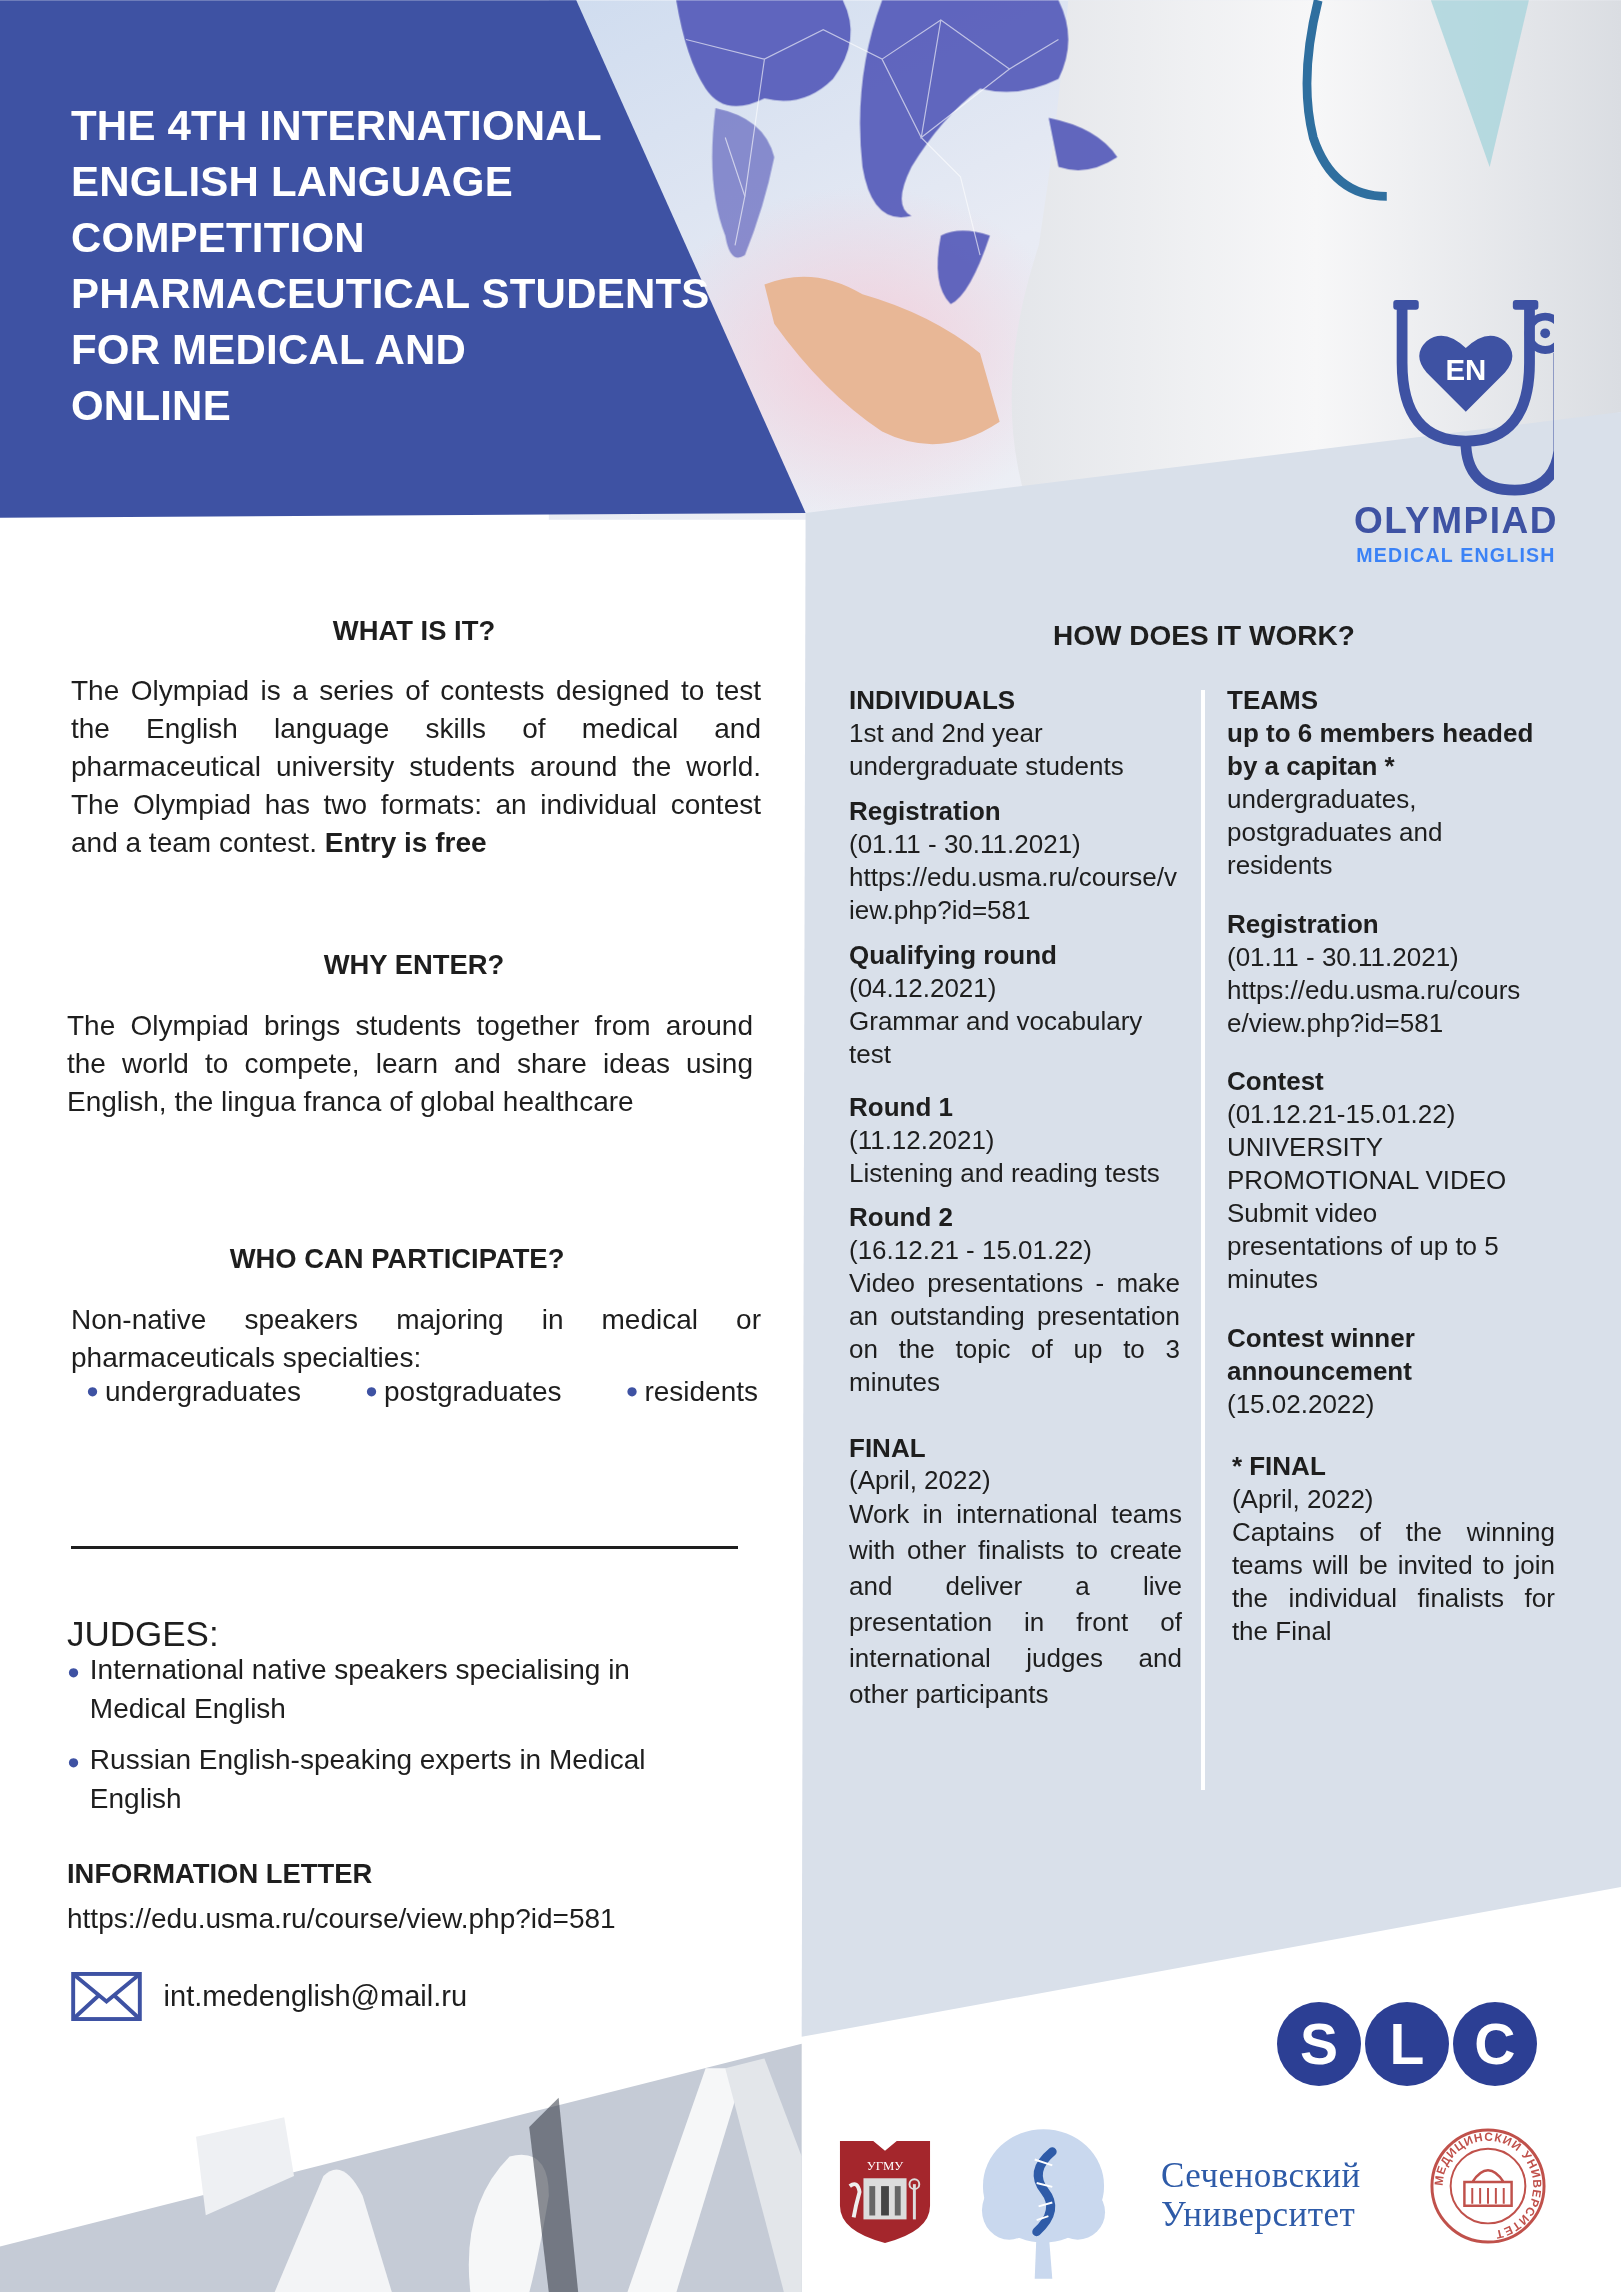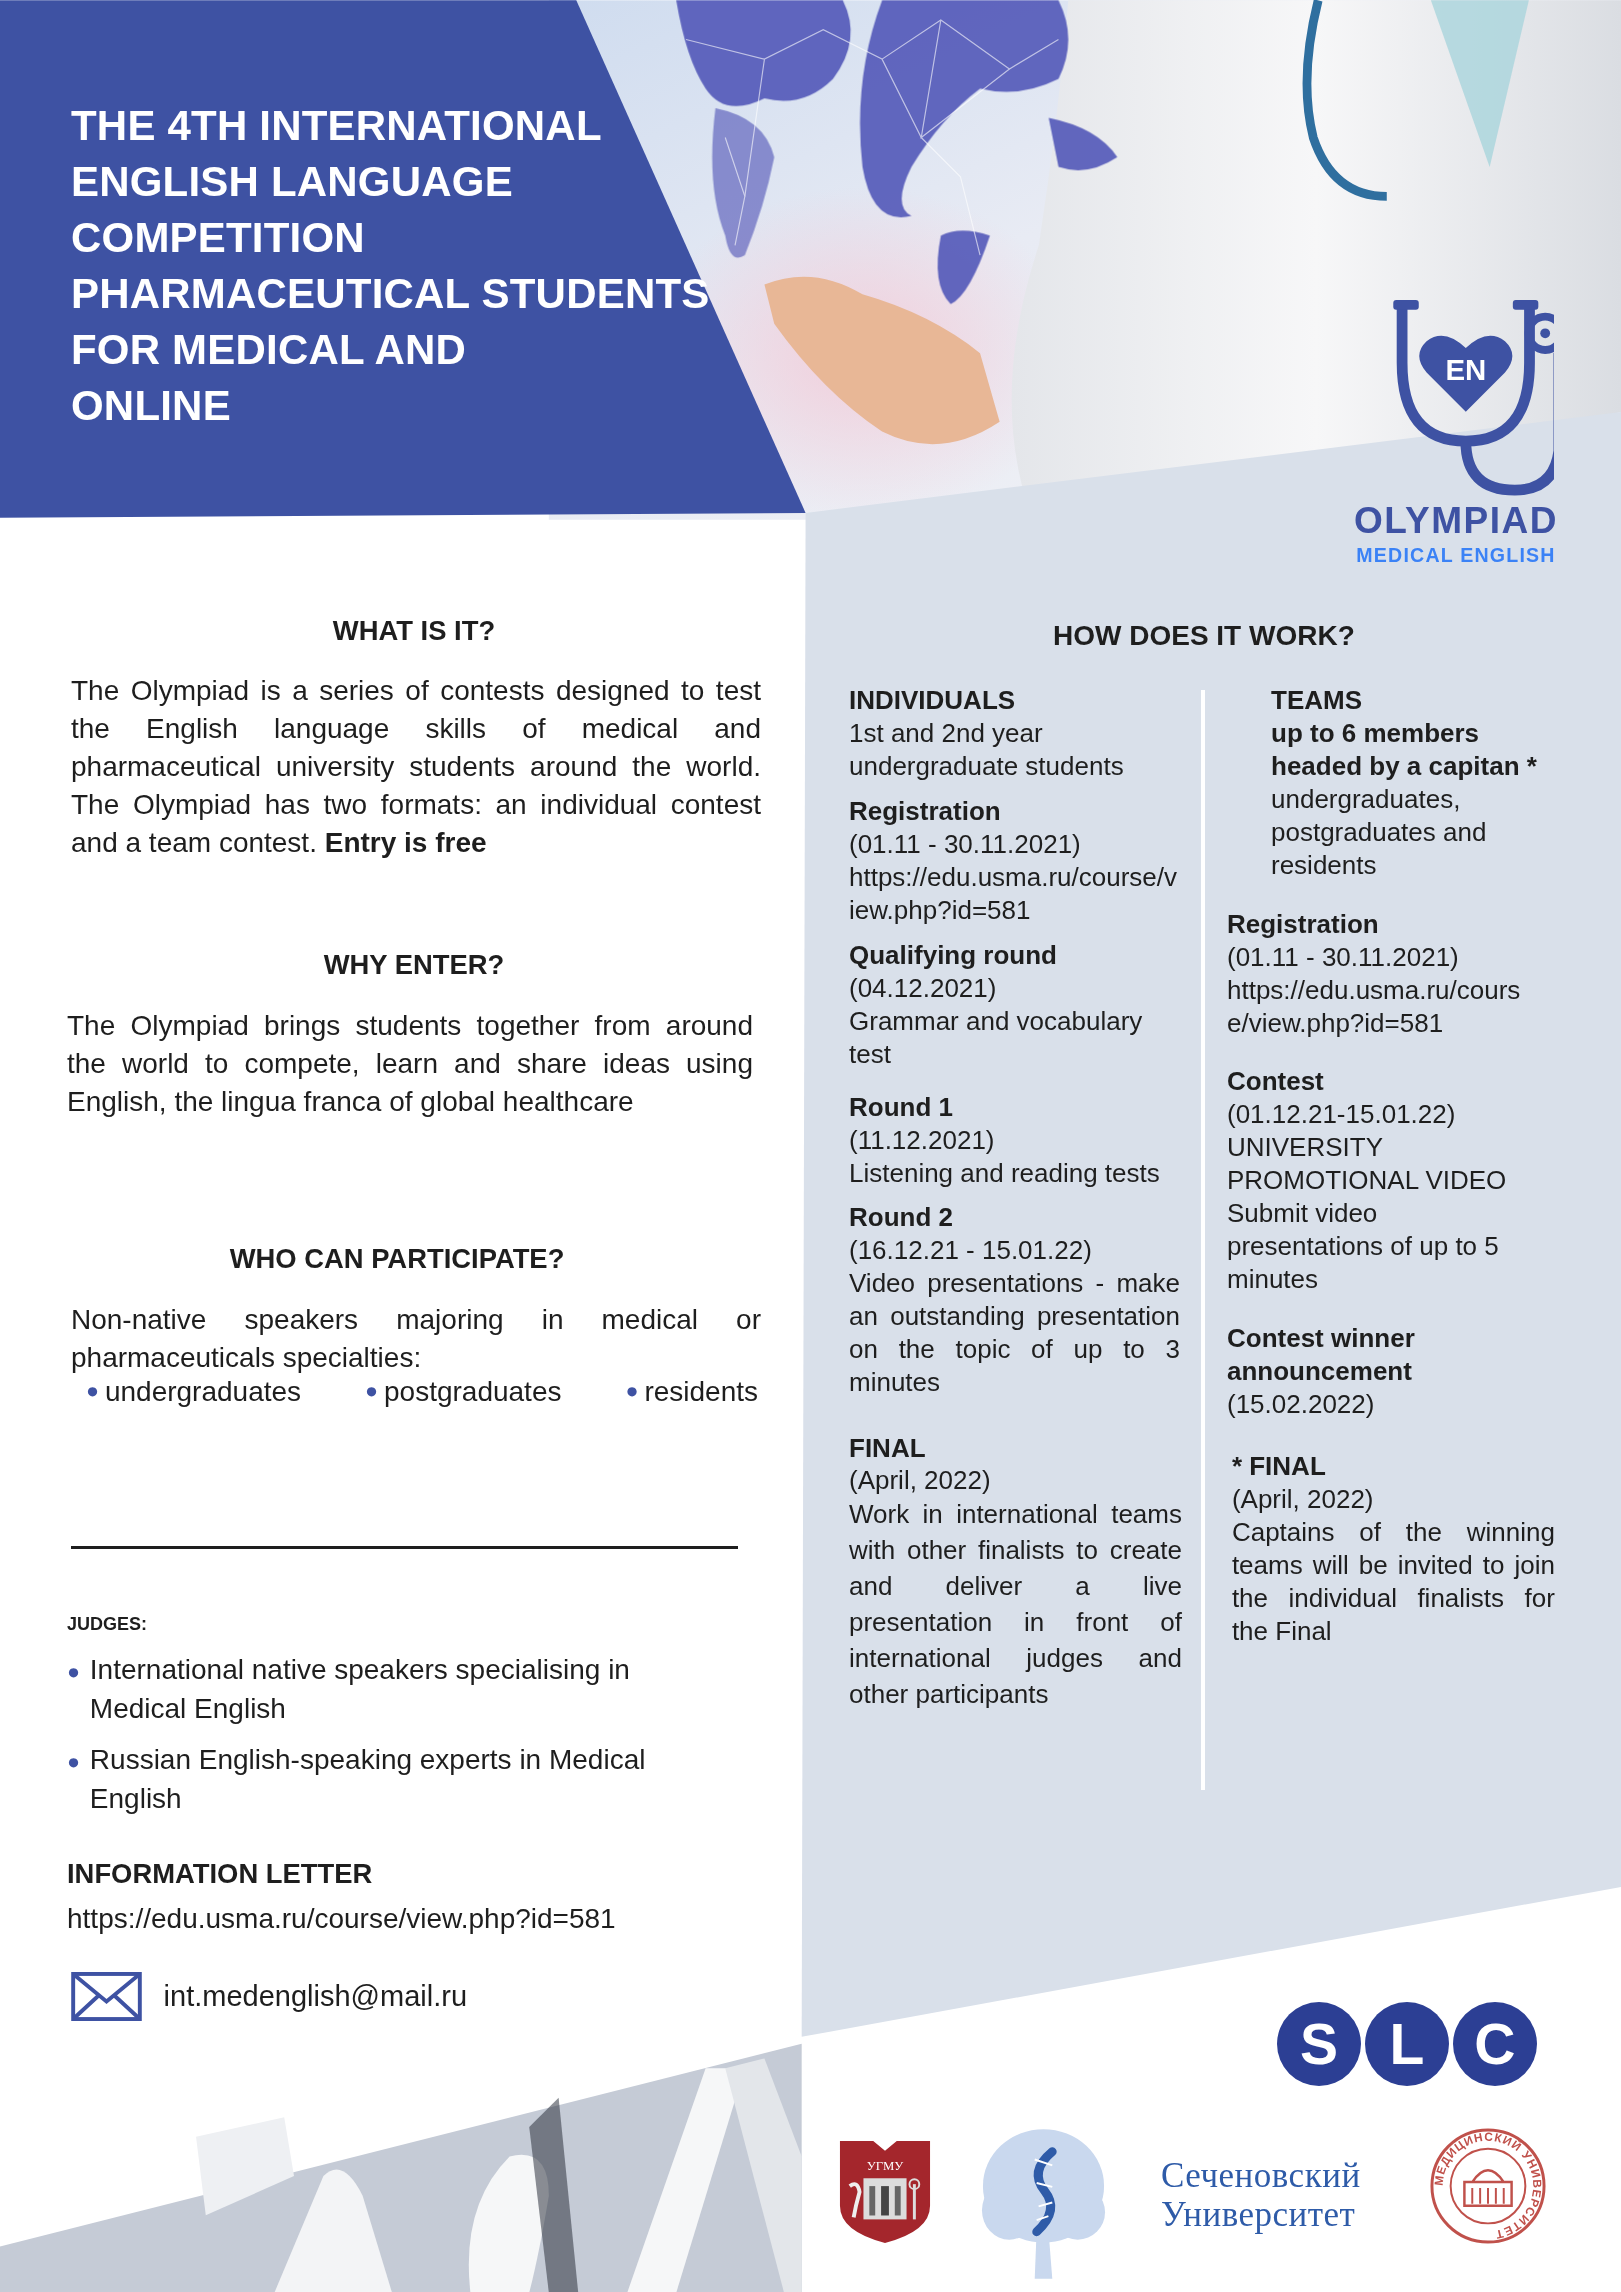--- a/index.html
+++ b/index.html
@@ -31,21 +31,21 @@
   }
   .para {
     font-size: 28px; line-height: 38px; text-align: justify; color: #1e1e1e; z-index: 2;
     text-align-last: left;
   }
   .para b { font-weight: bold; }
   .bullets-row { display: flex; justify-content: space-between; font-size: 28px; z-index: 2; }
   .dot { color: #3e52a3; font-size: 21.6px; margin-right: 5.9px; position: relative; top: -2.9px; }
   .rule { background: #1e1e1e; height: 2.9px; z-index: 2; }
 
-  .judges-h { font-weight: bold; font-size: 18px; z-index: 2; }
+  .judges-h { font-weight: normal; font-size: 35px; z-index: 2; }
   .judge-item { display: flex; font-size: 28px; line-height: 39px; z-index: 2; }
   .judge-item .dot { margin-right: 9.8px; top: 2px; }
 
   .info-h { font-weight: bold; font-size: 27.4px; z-index: 2; }
   .info-url { font-size: 28px; z-index: 2; }
   .mail-row { display: flex; align-items: center; z-index: 2; }
   .mail-text { font-size: 29px; margin-left: 21.6px; }
 
   
   .how-h { font-weight: bold; font-size: 28px; z-index: 2; }
@@ -222,21 +222,21 @@
     <div class="just">Video presentations - make an outstanding presentation on the topic of up to 3 minutes</div>
   </div>
   <div class="blk" style="width:333px; line-height:36px;">
     <div class="h" style="line-height:32px;">FINAL</div>
     <div style="line-height:32px;">(April, 2022)</div>
     <div class="just">Work in  international teams with other finalists to create and deliver a live presentation in front of international judges and other participants</div>
   </div>
 </div>
 
 <div class="abs col" style="left:1227px; top:684px; width:335px;">
-  <div class="blk" style="margin-bottom:25.5px;margin-left:44px;">
+  <div class="blk" style="margin-bottom:25.5px;">
     <div class="h">TEAMS</div>
     <div class="h">up to 6 members headed by a capitan *</div>
     <div style="width:255px;">undergraduates, postgraduates and residents</div>
   </div>
   <div class="blk" style="margin-bottom:25.5px;">
     <div class="h">Registration</div>
     <div>(01.11 - 30.11.2021)</div>
     <div style="word-break:break-all; width:314px;">https://edu.usma.ru/course/view.php?id=581</div>
   </div>
   <div class="blk" style="margin-bottom:25.5px; width:314px;">

